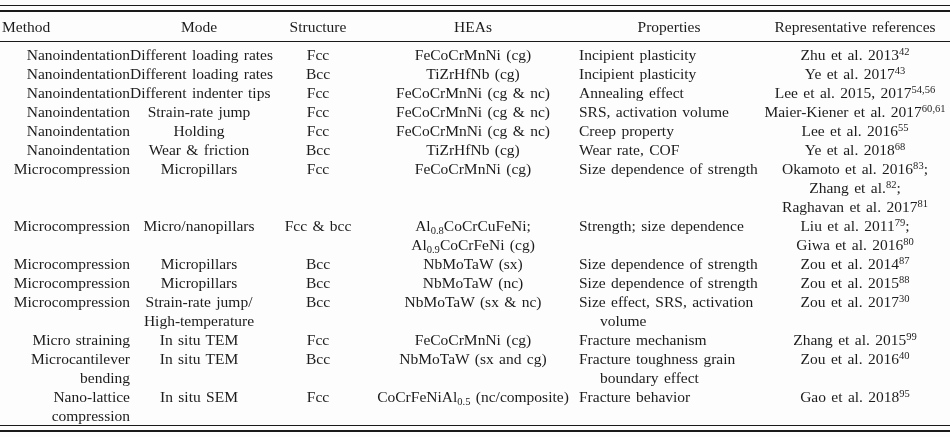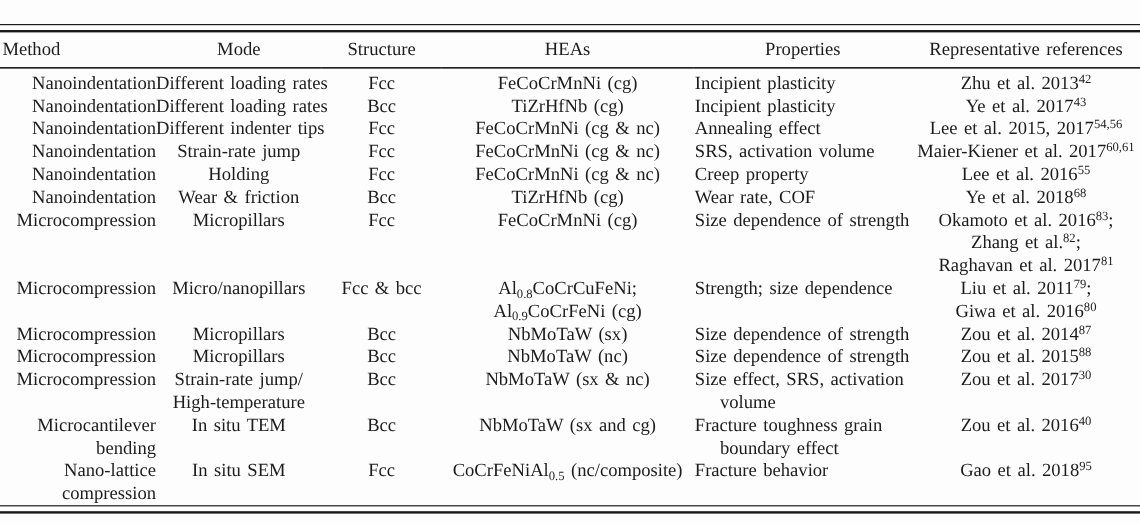--- a/index.html
+++ b/index.html
@@ -4,21 +4,21 @@
 <style>
   * { box-sizing: border-box; }
   html, body {
     margin: 0; padding: 0;
     width: 950px; height: 437px;
     background: #fdfdfd;
     overflow: hidden;
     font-family: "Liberation Serif", "DejaVu Serif", serif;
     color: #1c1c1c;
   }
-  .page { width: 950px; padding-top: 20px; }
+  .page { width: 950px; padding-top: 5px; }
 
   .rule-double {
     height: 7px;
     border-top: 1.5px solid #1a1a1a;
     border-bottom: 2.5px solid #1a1a1a;
   }
 
   table {
     width: 950px;
     border-collapse: collapse;
@@ -319,20 +319,40 @@
           <td class="col-properties">
             <div class="line">Size effect, SRS, activation</div>
             <div class="line indent">volume</div>
           </td>
           <td class="col-references">
             <div class="line">Zou et al. 2017<sup>30</sup></div>
           </td>
         </tr>
         <tr>
           <td class="col-method">
+            <div class="line">Micro straining</div>
+          </td>
+          <td class="col-mode">
+            <div class="line">In situ TEM</div>
+          </td>
+          <td class="col-structure">
+            <div class="line">Fcc</div>
+          </td>
+          <td class="col-heas">
+            <div class="line">FeCoCrMnNi (cg)</div>
+          </td>
+          <td class="col-properties">
+            <div class="line">Fracture mechanism</div>
+          </td>
+          <td class="col-references">
+            <div class="line">Zhang et al. 2015<sup>99</sup></div>
+          </td>
+        </tr>
+        <tr>
+          <td class="col-method">
             <div class="line">Microcantilever</div>
             <div class="line indent">bending</div>
           </td>
           <td class="col-mode">
             <div class="line">In situ TEM</div>
           </td>
           <td class="col-structure">
             <div class="line">Bcc</div>
           </td>
           <td class="col-heas">

